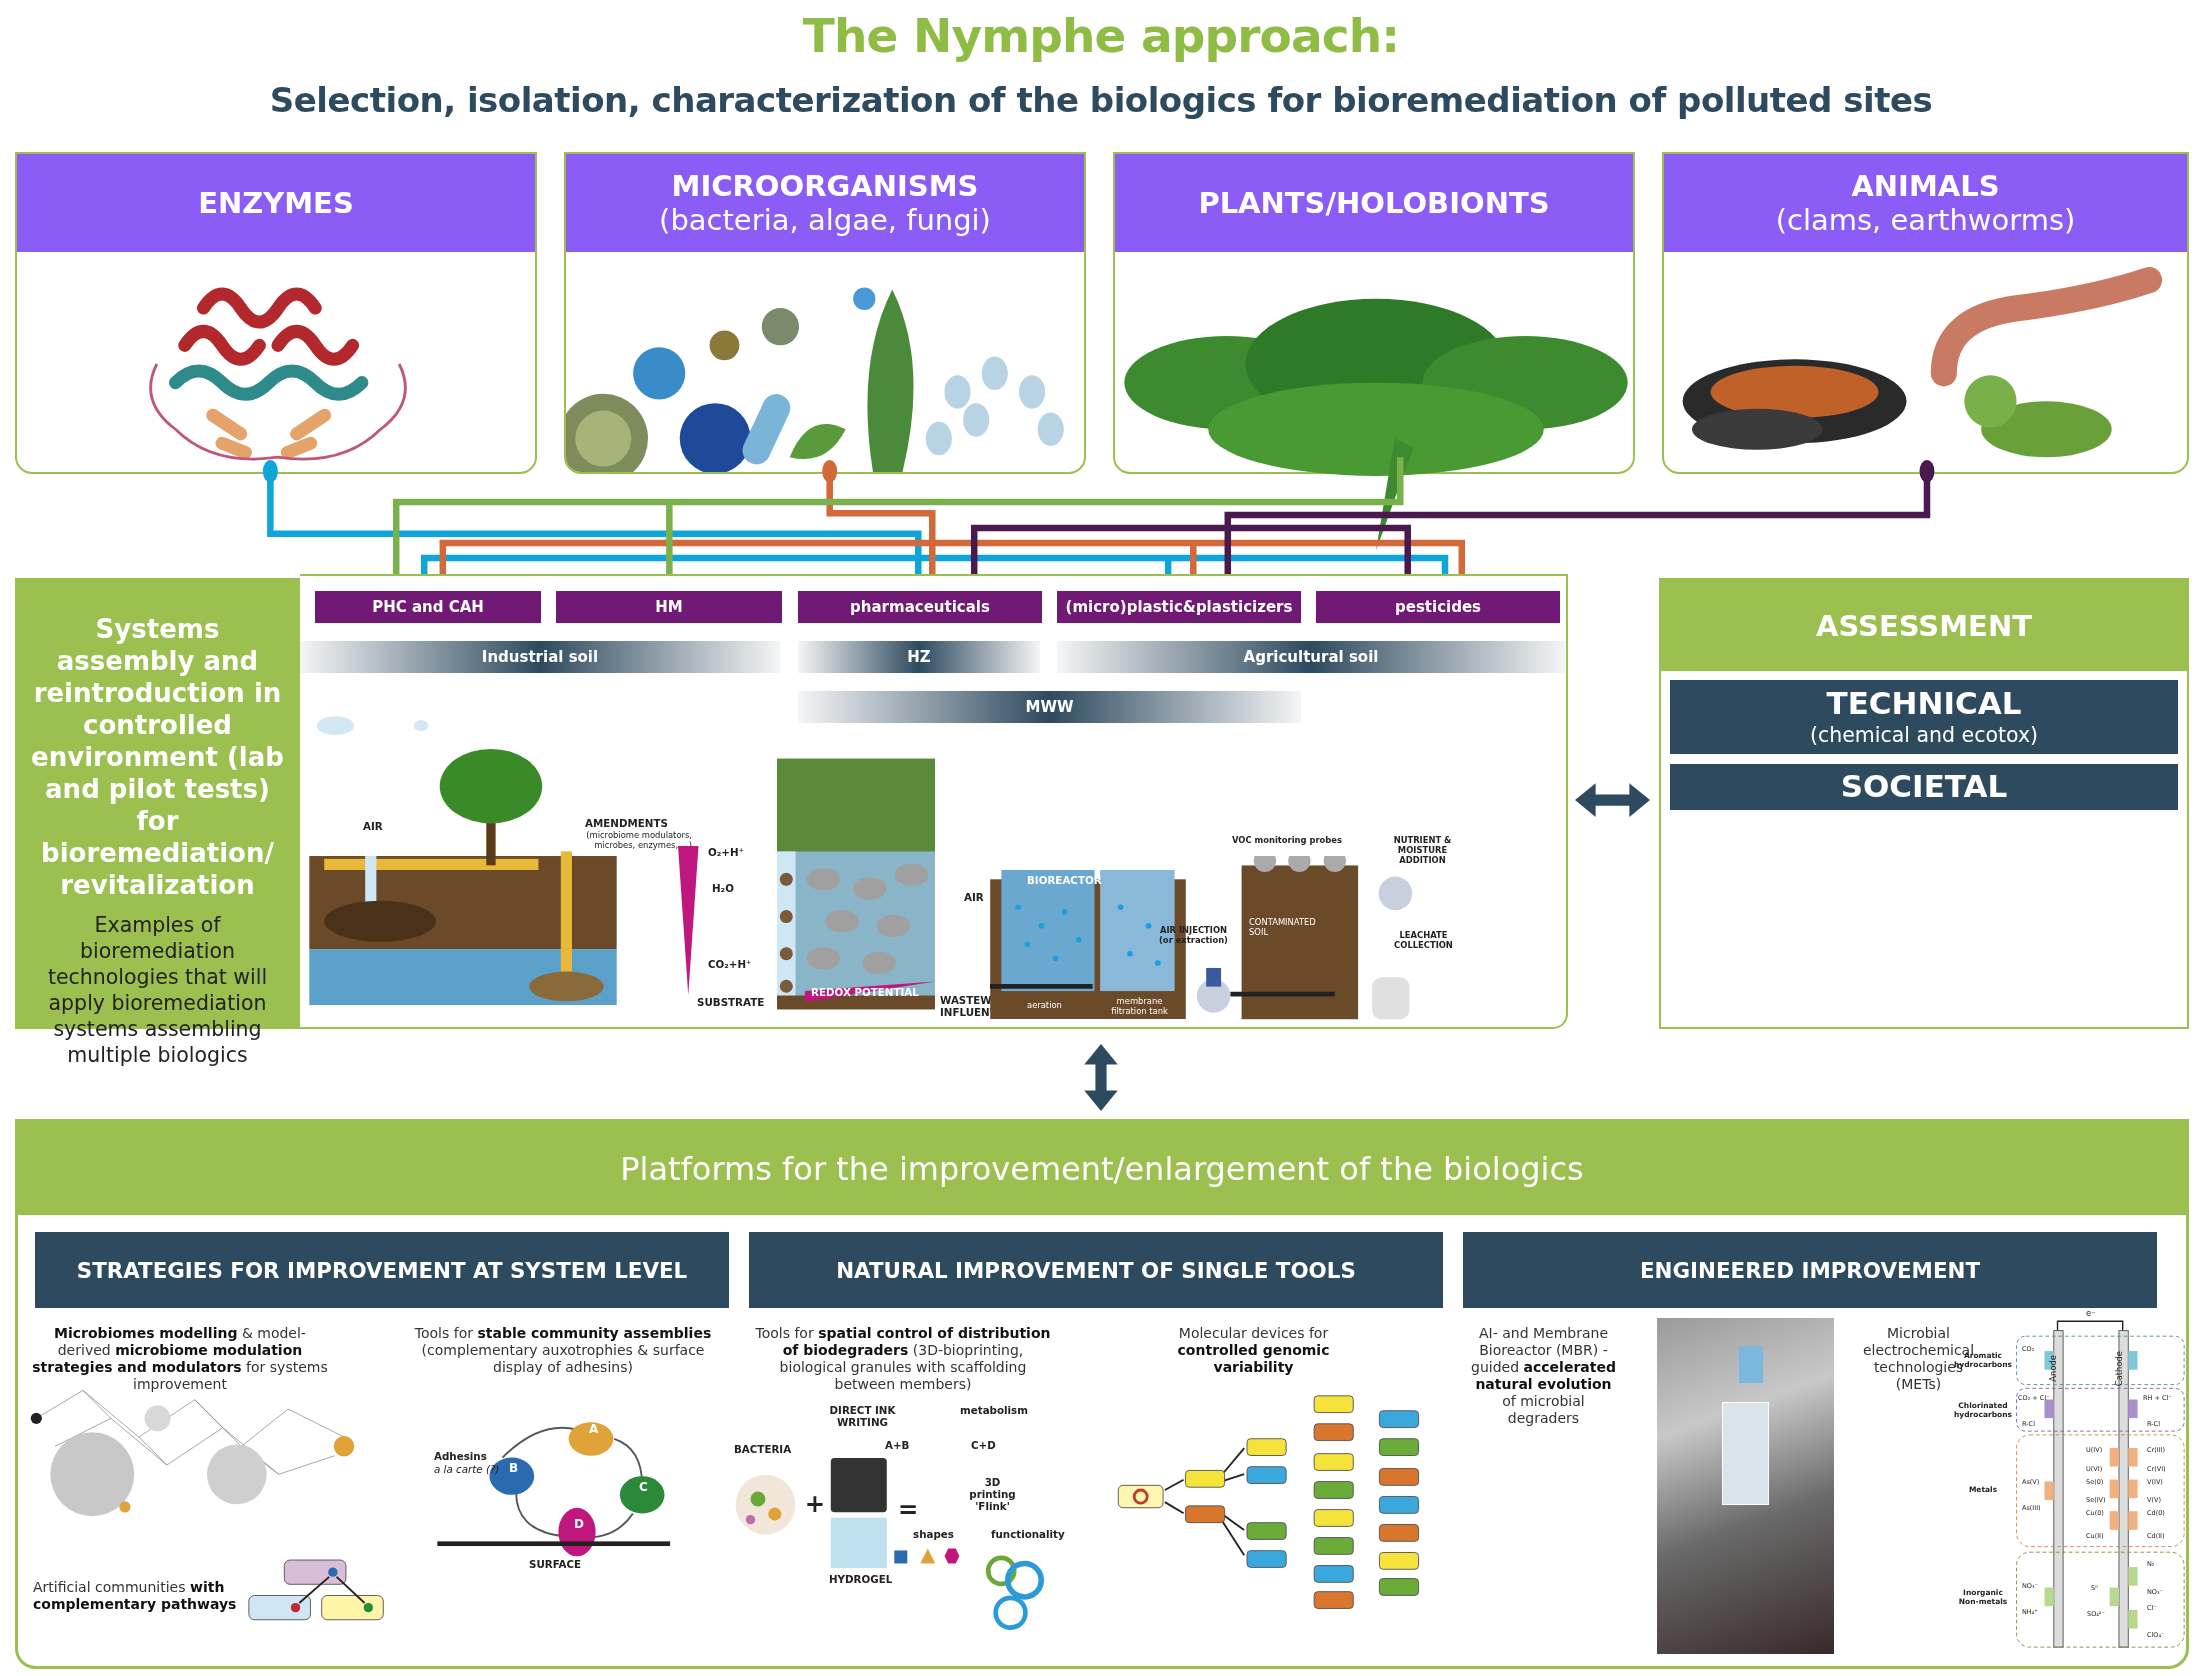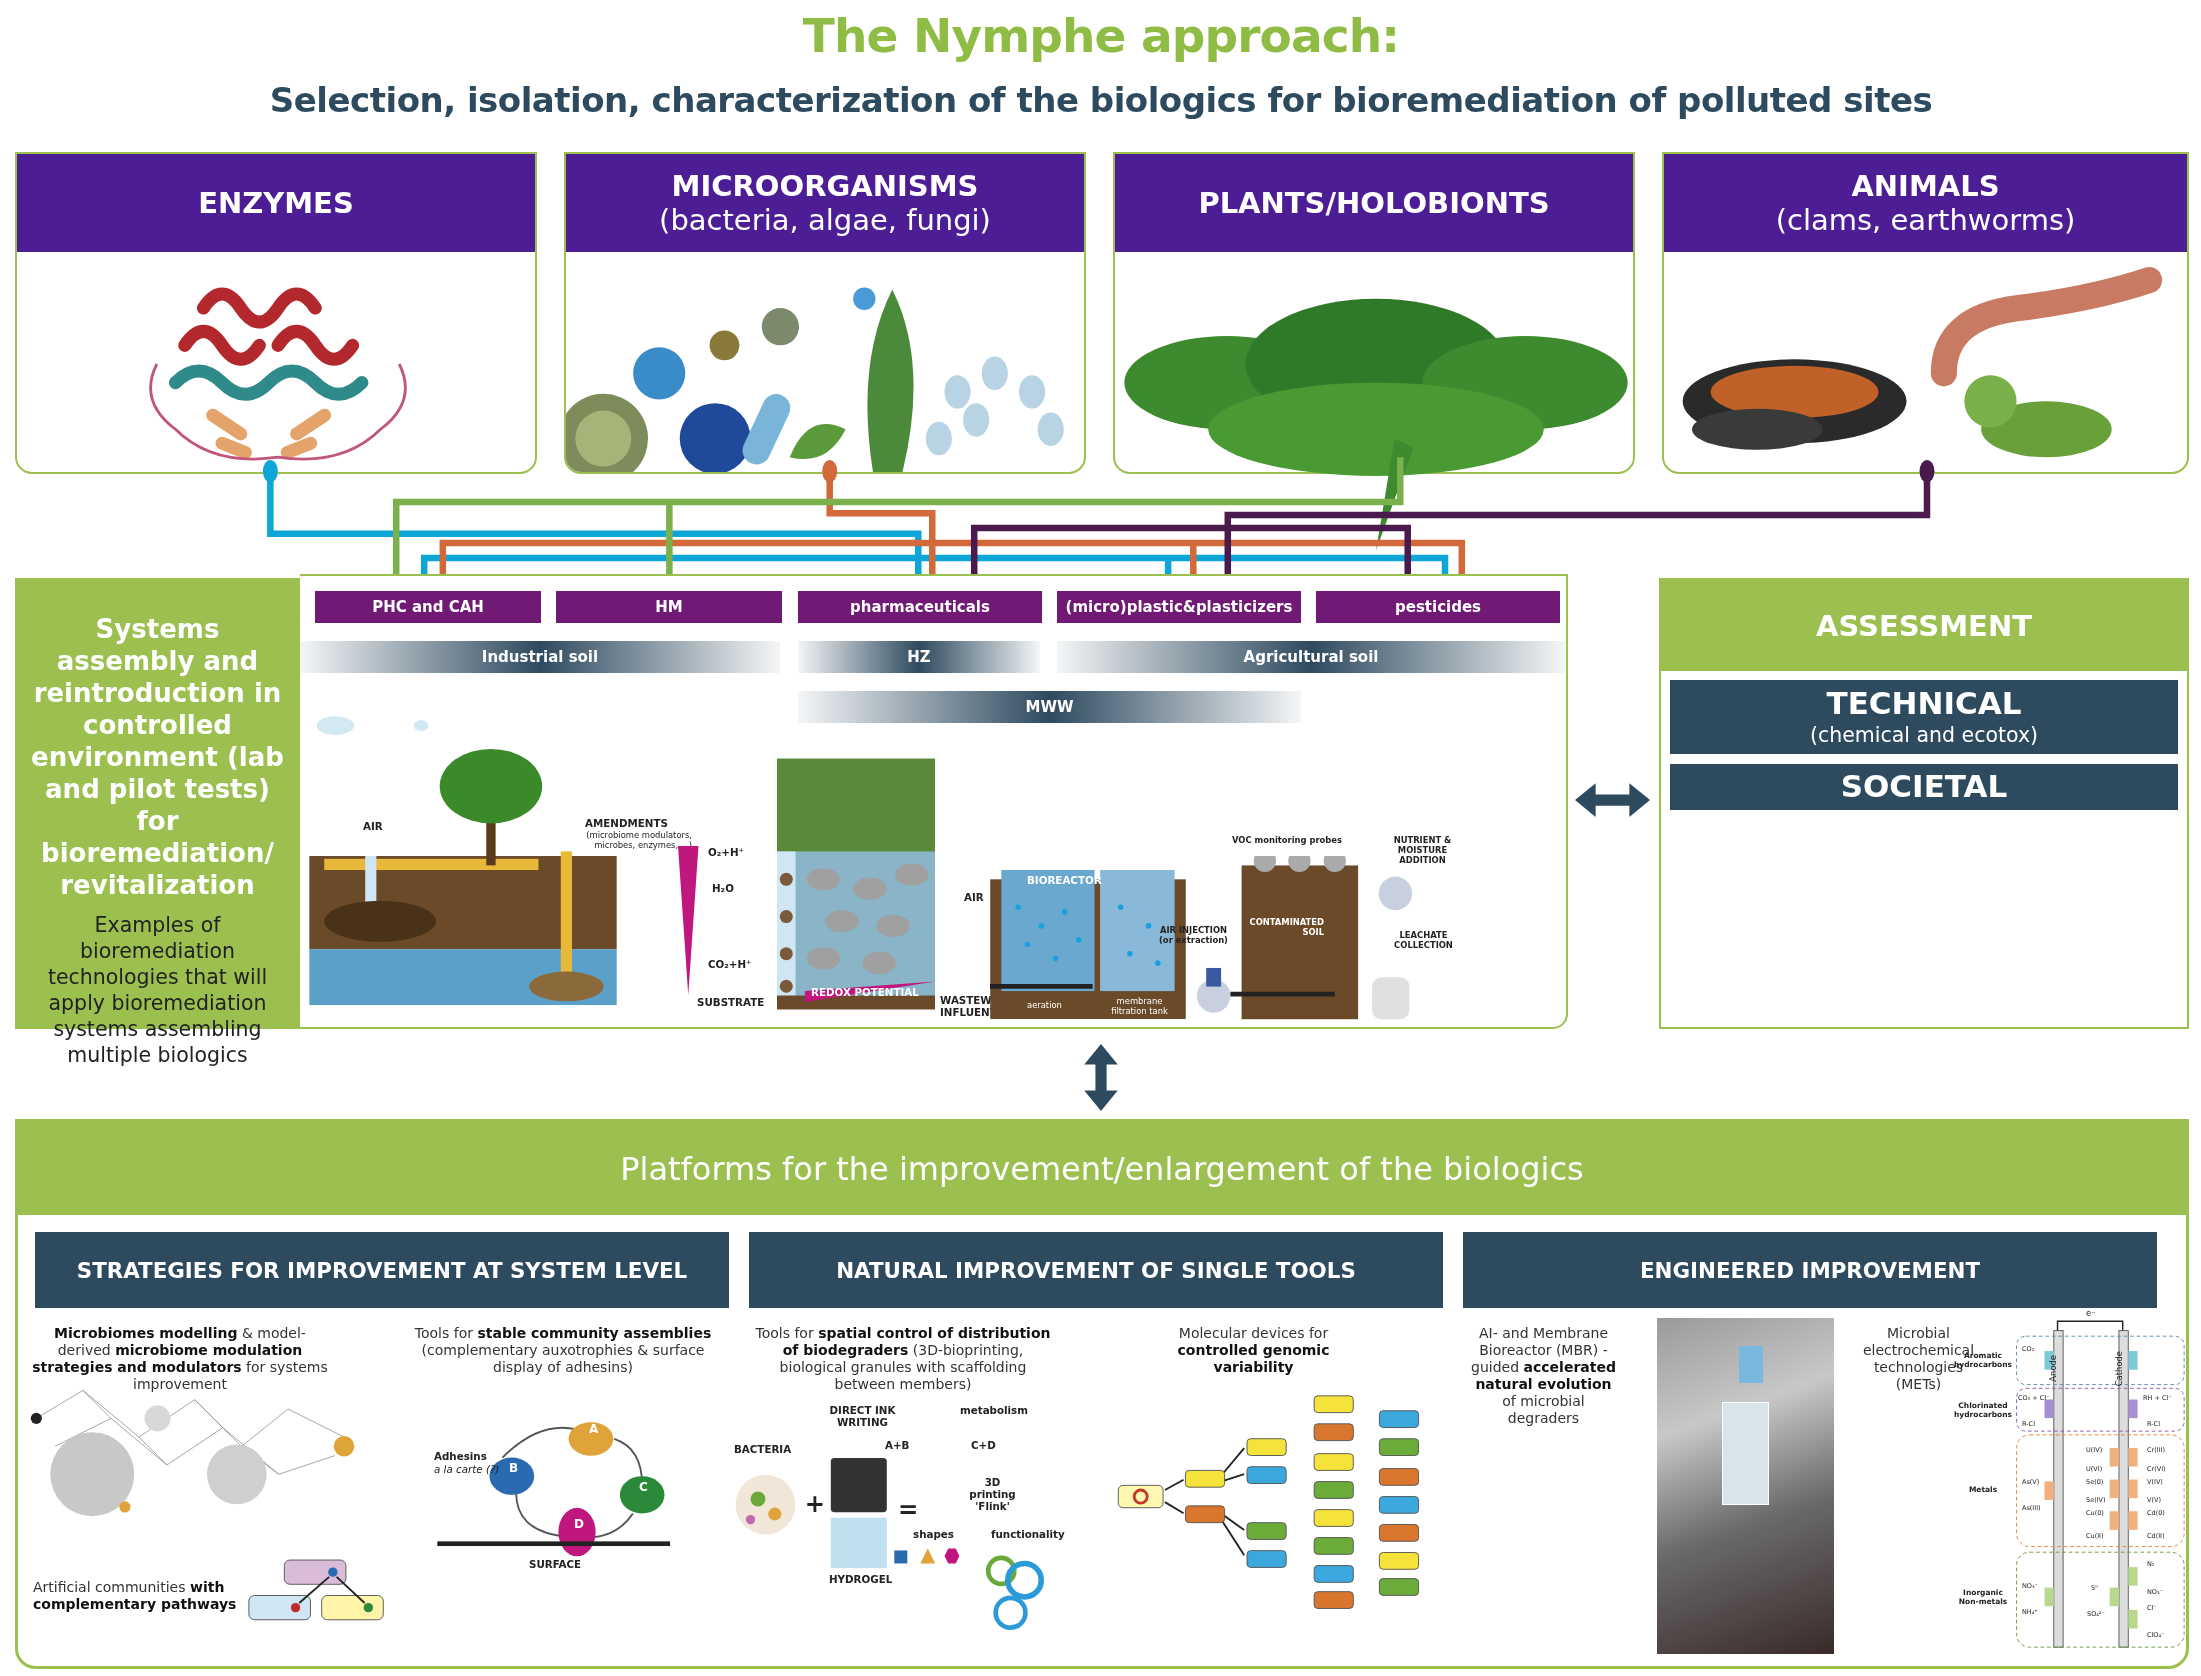--- a/index.html
+++ b/index.html
@@ -5,21 +5,21 @@
   * { box-sizing: border-box; margin: 0; padding: 0; }
   html, body { width: 2202px; height: 1676px; background: #ffffff; overflow: hidden; }
   body { position: relative; font-family: "DejaVu Sans", "Liberation Sans", sans-serif; color: #2d4a5e; }
   .abs { position: absolute; }
   .green { background: #9cc04f; }
   .navy { background: #2e4a5f; color: #fff; }
   .title-main { left: 0; top: 7.5px; width: 2202px; text-align: center; color: #8fbc45; font-size: 47px; font-weight: bold; letter-spacing: -0.9px; }
   .title-sub { left: 0; top: 80px; width: 2202px; text-align: center; color: #2d4a5e; font-size: 34px; font-weight: bold; letter-spacing: -0.5px; }
 
   .card { border: 2.8px solid #9cc04f; border-radius: 0 0 17px 17px; background: #fff; overflow: hidden; }
-  .card-head { height: 98px; background: #4c1d95; color: #fff; display: flex; flex-direction: column; align-items: center; justify-content: center; text-align: center; }
+  .card-head { height: 98px; background: #8b5cf6; color: #fff; display: flex; flex-direction: column; align-items: center; justify-content: center; text-align: center; }
   .card-head .h { font-size: 29px; font-weight: bold; }
   .card-head .s { font-size: 29px; }
   .card-body { position: relative; height: 224px; }
 
   .lbl-box { height: 32px; background: #701a75; color: #fff; font-size: 15px; font-weight: bold; display: flex; align-items: center; justify-content: center; }
   .grad-bar { height: 32px; color: #fff; font-size: 15px; font-weight: bold; display: flex; align-items: center; justify-content: center;
     background: linear-gradient(90deg, rgba(46,74,95,0.05) 0%, #2e4a5f 50%, rgba(46,74,95,0.05) 100%); }
 
   .sys-left { left: 15px; top: 578px; width: 285px; height: 451px; color: #fff; text-align: center; padding: 35px 7.5px 0 7.5px; }
   .sys-left .big { font-size: 26px; font-weight: bold; line-height: 32px; }
@@ -248,21 +248,21 @@
       </g>
     <circle cx="20" cy="150" r="18" fill="#c8d0e0"></circle>
     <rect x="12" y="120" width="16" height="20" fill="#3a5aa0"></rect>
     <circle cx="215" cy="40" r="18" fill="#c8d0e0"></circle>
     <rect x="190" y="130" width="40" height="45" rx="10" fill="#e0e0e0"></rect>
     <path d="M38 148 H150" stroke="#222" stroke-width="5"></path>
   </svg>
   <div class="abs mini" style="left:932px;top:259px;font-weight:bold;">VOC monitoring probes</div>
   <div class="abs mini" style="left:1089px;top:259px;width:67px;text-align:center;font-weight:bold;">NUTRIENT &amp; MOISTURE ADDITION</div>
   <div class="abs mini" style="left:856px;top:349px;width:75px;text-align:center;font-weight:bold;">AIR INJECTION (or extraction)</div>
-  <div class="abs mini" style="left:949px;top:341px;width:75px;text-align:right;font-weight:bold;color:#fff;">CONTAMINATED SOIL</div>
+  <div class="abs mini" style="left:949px;top:341px;width:75px;text-align:left;font-weight:normal;color:#fff;">CONTAMINATED SOIL</div>
   <div class="abs mini" style="left:1091px;top:354px;width:65px;text-align:center;font-weight:bold;">LEACHATE COLLECTION</div>
 </div>
 
 <svg class="abs" style="left:1575px;top:783px;" width="75" height="34" viewBox="0 0 80 36">
   <polygon points="0,18 22,0 22,12 58,12 58,0 80,18 58,36 58,24 22,24 22,36" fill="#2e4a5f"></polygon>
 </svg>
 
 <div class="abs assess">
   <div class="assess-head">ASSESSMENT</div>
   <div class="assess-item">

